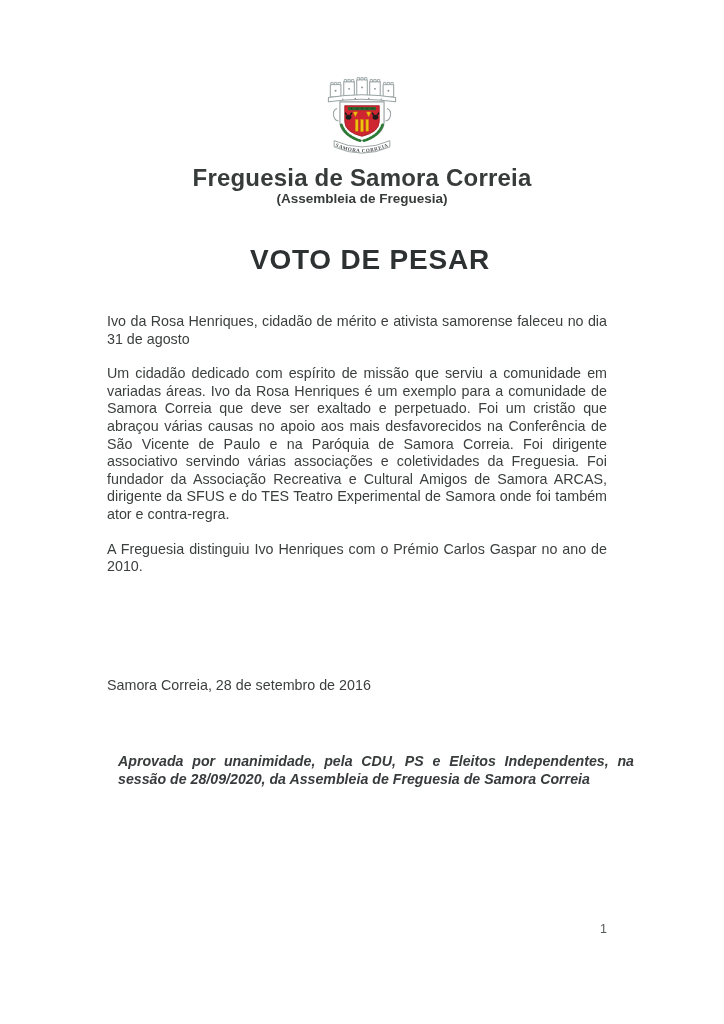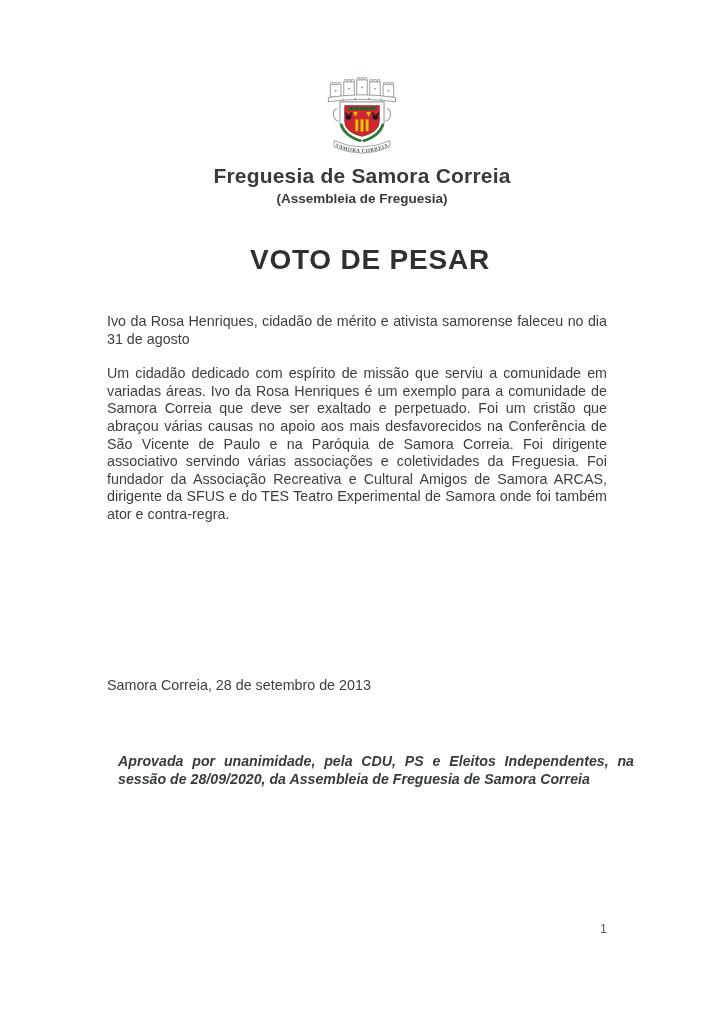--- a/index.html
+++ b/index.html
@@ -23,21 +23,21 @@
     left: 314px;
     width: 96px;
     height: 90px;
   }
   .org-name {
     position: absolute;
     top: 164px;
     left: 0;
     width: 724px;
     text-align: center;
-    font-size: 21px;
+    font-size: 24px;
     font-weight: bold;
     color: #373b3a;
     letter-spacing: 0.2px;
   }
   .org-subtitle {
     position: absolute;
     top: 191px;
     left: 0;
     width: 724px;
     text-align: center;
@@ -202,21 +202,22 @@
   </div>
 
   <div class="org-name">Freguesia de Samora Correia</div>
   <div class="org-subtitle">(Assembleia de Freguesia)</div>
 
   <h1 class="doc-title">VOTO DE PESAR</h1>
 
   <div class="body-block">
     <p>Ivo da Rosa Henriques, cidadão de mérito e ativista samorense faleceu no dia 31 de agosto</p>
     <p>Um cidadão dedicado com espírito de missão que serviu a comunidade em variadas áreas. Ivo da Rosa Henriques é um exemplo para a comunidade de Samora Correia que deve ser exaltado e perpetuado. Foi um cristão que abraçou várias causas no apoio aos mais desfavorecidos na Conferência de São Vicente de Paulo e na Paróquia de Samora Correia. Foi dirigente associativo servindo várias associações e coletividades da Freguesia. Foi fundador da Associação Recreativa e Cultural Amigos de Samora ARCAS, dirigente da SFUS e do TES Teatro Experimental de Samora onde foi também ator e contra-regra.</p>
+    <p>A Freguesia distinguiu Ivo Henriques com o Prémio Carlos Gaspar no ano de 2010.</p>
   </div>
 
-  <p class="dateline">Samora Correia, 28 de setembro de 2013</p>
+  <p class="dateline">Samora Correia, 28 de setembro de 2016</p>
 
   <p class="approval">Aprovada por unanimidade, pela CDU, PS e Eleitos Independentes, na sessão de 28/09/2020, da Assembleia de Freguesia de Samora Correia</p>
 
   <div class="page-number">1</div>
 
 </div>
 
 </body></html>

